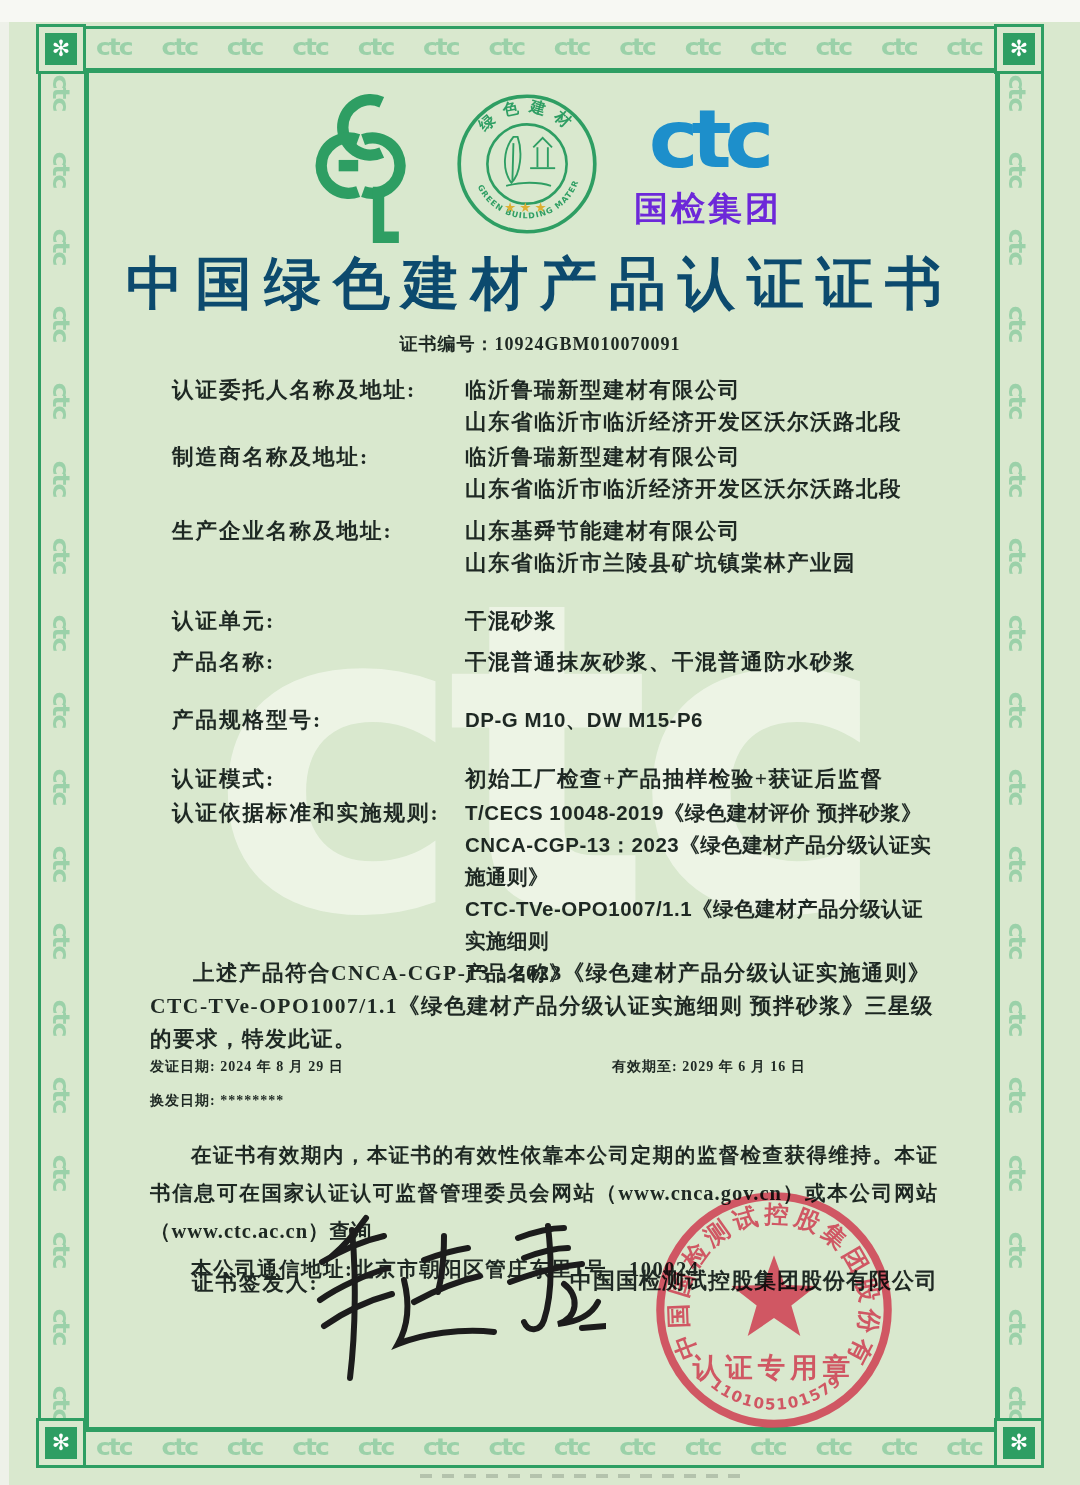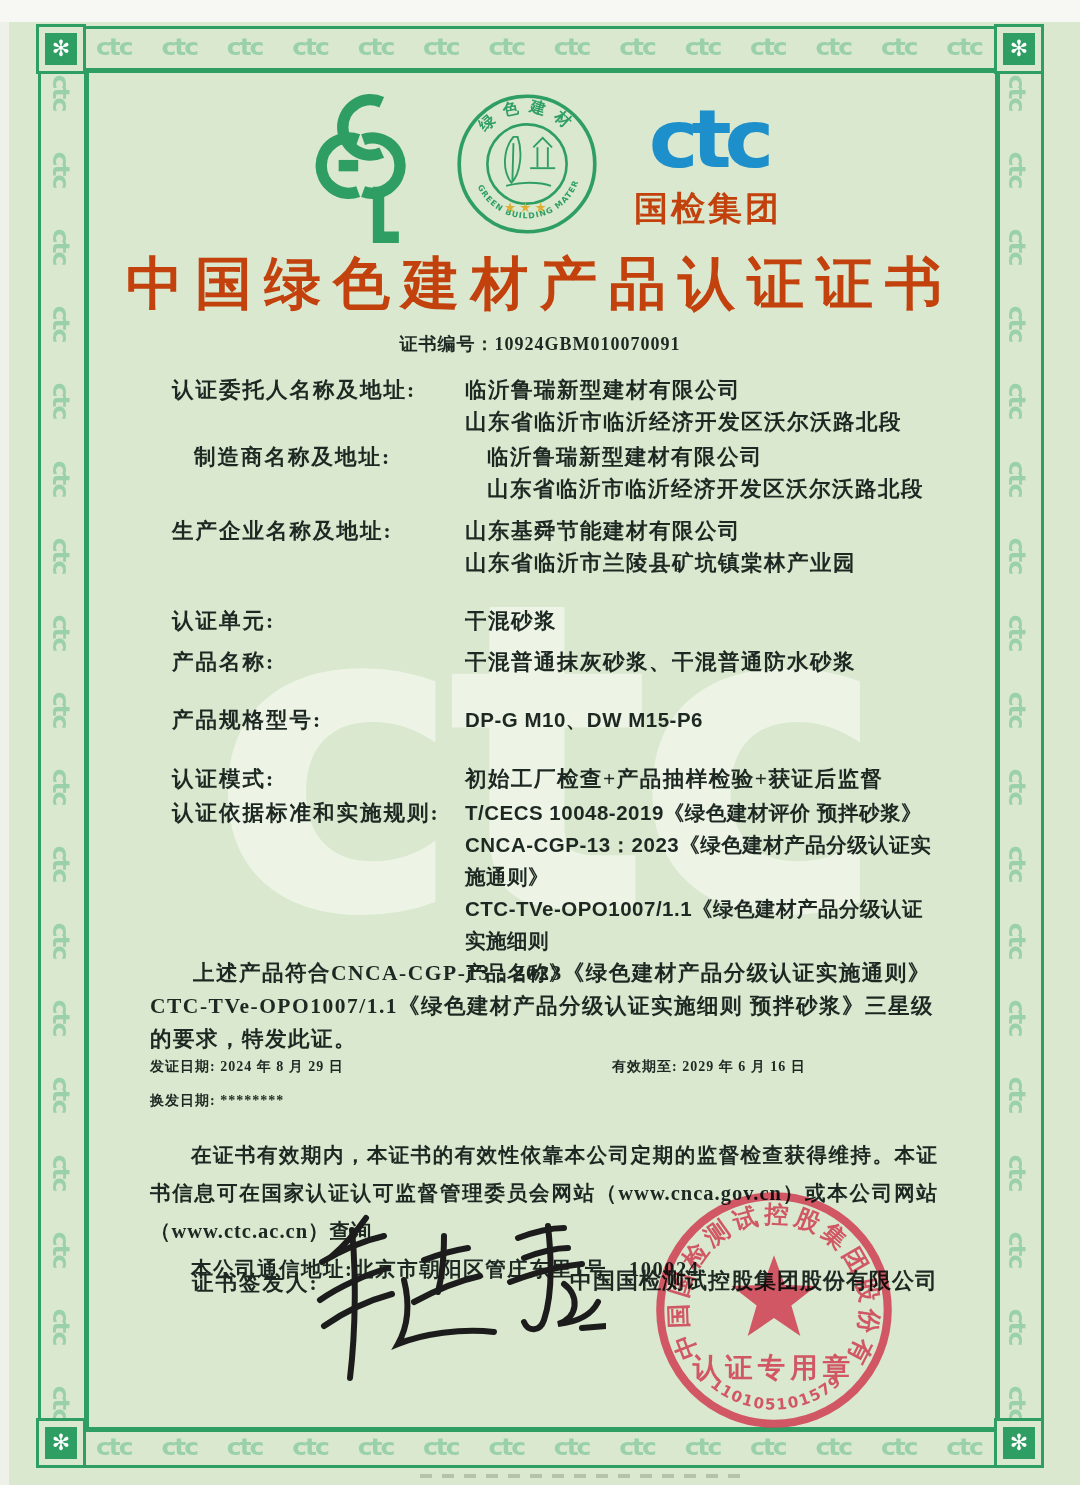--- a/index.html
+++ b/index.html
@@ -39,39 +39,39 @@
 
   .content{position:absolute;left:0;top:0;width:100%;height:100%;z-index:2;}
 
   
   .logos{position:absolute;left:0;top:80px;width:100%;display:flex;justify-content:center;
          align-items:center;gap:34px;}
   .ctc-block{display:flex;flex-direction:column;align-items:center;margin-top:6px;}
   .ctc-word{font-family:"DejaVu Sans",sans-serif;font-weight:800;font-size:84px;line-height:.9;
             letter-spacing:-7px;color:#1d8fcb;transform:scaleY(.95);}
   .ctc-name{font-family:"DejaVu Sans",sans-serif;font-weight:800;font-size:34px;letter-spacing:3px;
-            color:#c2410c;margin-top:8px;}
+            color:#6d28d9;margin-top:8px;}
 
   
   .title{position:absolute;left:0;top:246px;width:100%;text-align:center;font-weight:900;
-         font-size:57px;letter-spacing:12px;color:#c2410c;}
+         font-size:57px;letter-spacing:12px;color:#0c4a6e;}
   .certno{position:absolute;left:0;top:332px;width:100%;text-align:center;font-weight:700;
           font-size:18px;letter-spacing:1px;}
   .certno b{font-family:"Liberation Serif",serif;font-weight:700;}
 
   
   .fields{position:absolute;left:172px;top:374px;width:770px;font-size:21.5px;font-weight:700;}
   .row{display:flex;align-items:flex-start;}
   .lbl{flex:none;width:272px;letter-spacing:2px;white-space:nowrap;}
   .val{flex:1;letter-spacing:1.5px;}
   .val .ln{line-height:32px;padding-left:21px;}
   .lbl,.val{line-height:32px;}
   .code{font-family:Liberation Sans, sans-serif;font-weight:700;font-size:20.5px;letter-spacing:.5px;}
   .r-trademark{margin-top:11px;}
-  .r-manuf{margin-top:3px;margin-left:22px;}
+  .r-manuf{margin-top:3px;}
   .r-factory{margin-top:10px;}
   .r-unit{margin-top:26px;}
   .r-prodname{margin-top:9px;}
   .r-spec{margin-top:26px;}
   .r-mode{margin-top:27px;}
   .r-rules{margin-top:2px;}
 
   .statement{position:absolute;left:150px;top:957px;width:790px;font-size:21.5px;font-weight:700;
              line-height:33px;letter-spacing:1.5px;text-indent:2em;}
 

